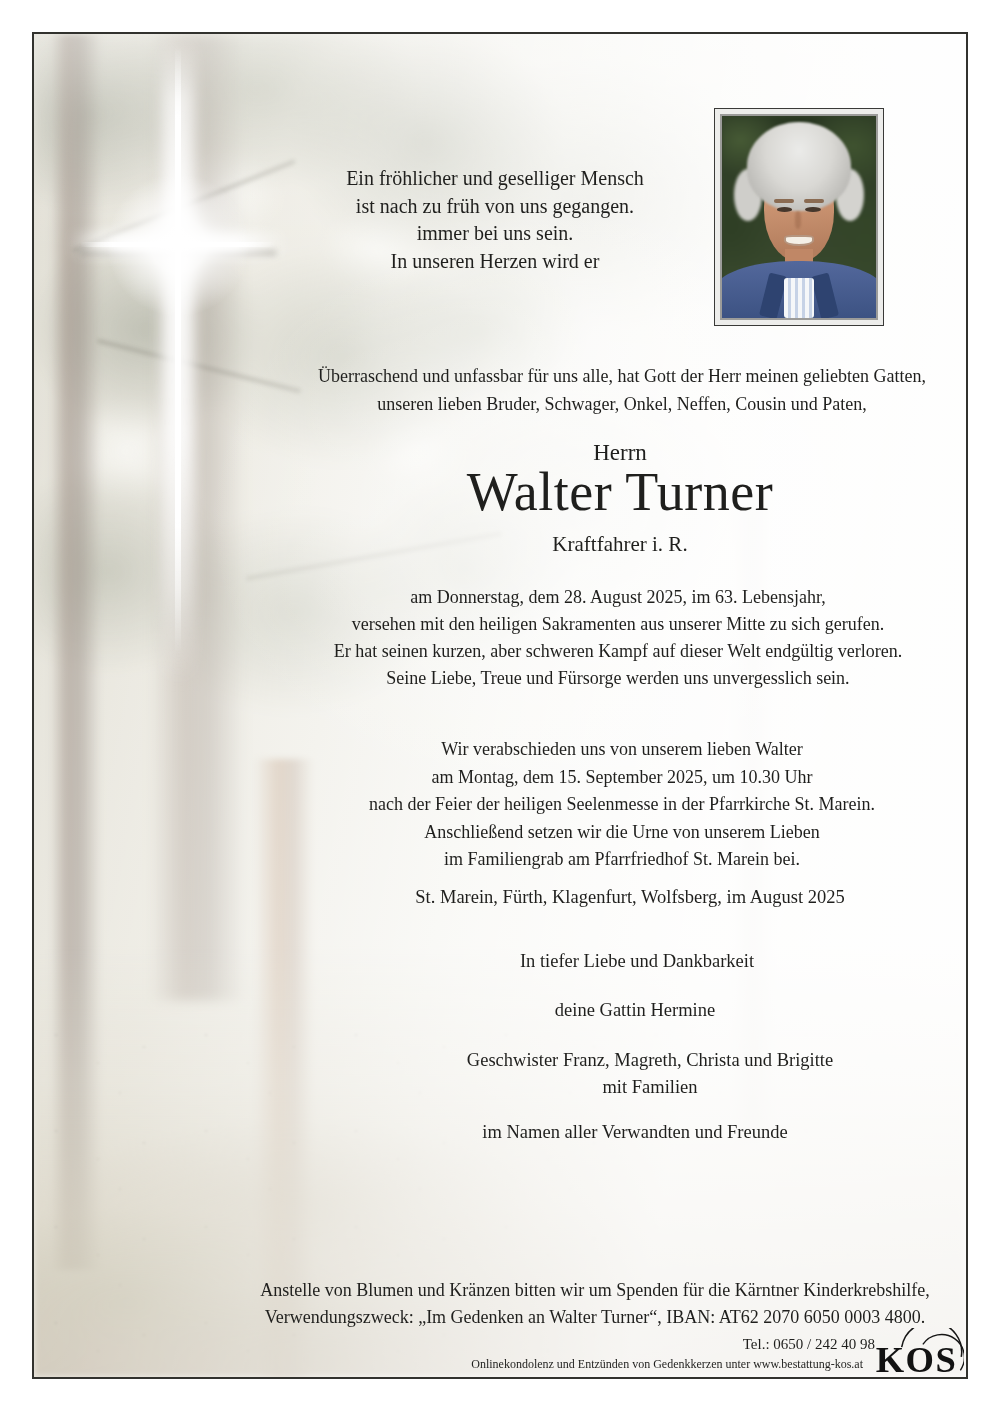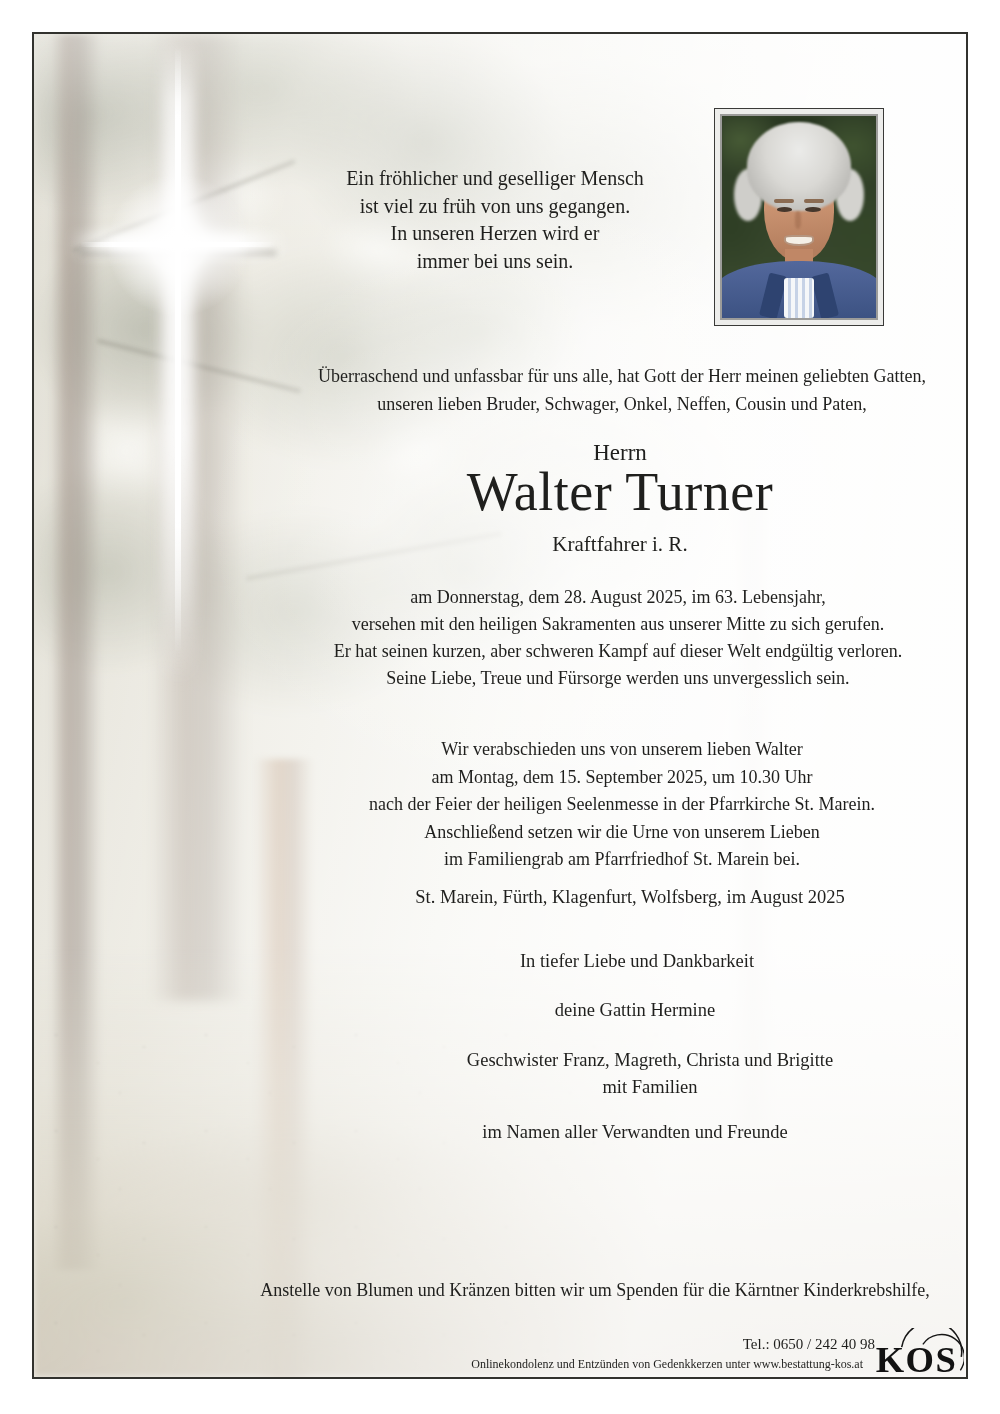--- a/index.html
+++ b/index.html
@@ -190,23 +190,23 @@
       <div class="p p-neck"></div>
       <div class="p p-jacket"></div>
       <div class="p p-lapel-l"></div>
       <div class="p p-lapel-r"></div>
       <div class="p p-collar"></div>
     </div>
   </div>
 
   <div class="tblock t-quote">
     <div>Ein fröhlicher und geselliger Mensch</div>
-    <div>ist viel zu früh von uns gegangen.</div>
+    <div>ist nach zu früh von uns gegangen.</div>
+    <div>immer bei uns sein.</div>
     <div>In unseren Herzen wird er</div>
-    <div>immer bei uns sein.</div>
   </div>
 
   <div class="tblock t-intro">
     <div>Überraschend und unfassbar für uns alle, hat Gott der Herr meinen geliebten Gatten,</div>
     <div>unseren lieben Bruder, Schwager, Onkel, Neffen, Cousin und Paten,</div>
   </div>
 
   <div class="tblock t-honorific">Herrn</div>
   <div class="tblock t-name">Walter Turner</div>
   <div class="tblock t-role">Kraftfahrer i. R.</div>
@@ -233,20 +233,21 @@
   <div class="tblock t-siblings">
     <div>Geschwister Franz, Magreth, Christa und Brigitte</div>
     <div>mit Familien</div>
   </div>
 
   <div class="tblock t-relatives">im Namen aller Verwandten und Freunde</div>
 
 
   <div class="tblock t-donation">
     <div>Anstelle von Blumen und Kränzen bitten wir um Spenden für die Kärntner Kinderkrebshilfe,</div>
+    <div>Verwendungszweck: „Im Gedenken an Walter Turner“, IBAN: AT62 2070 6050 0003 4800.</div>
   </div>
 
   <div class="footer-tel">Tel.: 0650 / 242 40 98</div>
   <div class="footer-web">Onlinekondolenz und Entzünden von Gedenkkerzen unter www.bestattung-kos.at</div>
 
   <svg class="kos-logo" viewBox="0 0 92 52" xmlns="http://www.w3.org/2000/svg">
     <path d="M 28 20 A 31 31 0 0 1 90 30" fill="none" stroke="#151515" stroke-width="1.6"></path>
     <path d="M 50 17 A 21 21 0 0 1 89 44" fill="none" stroke="#151515" stroke-width="1.4"></path>
     <text x="1" y="46" font-family="Liberation Serif, DejaVu Serif, serif" font-size="38" font-weight="bold" letter-spacing="1.5" fill="#121212">KOS</text>
   </svg>

